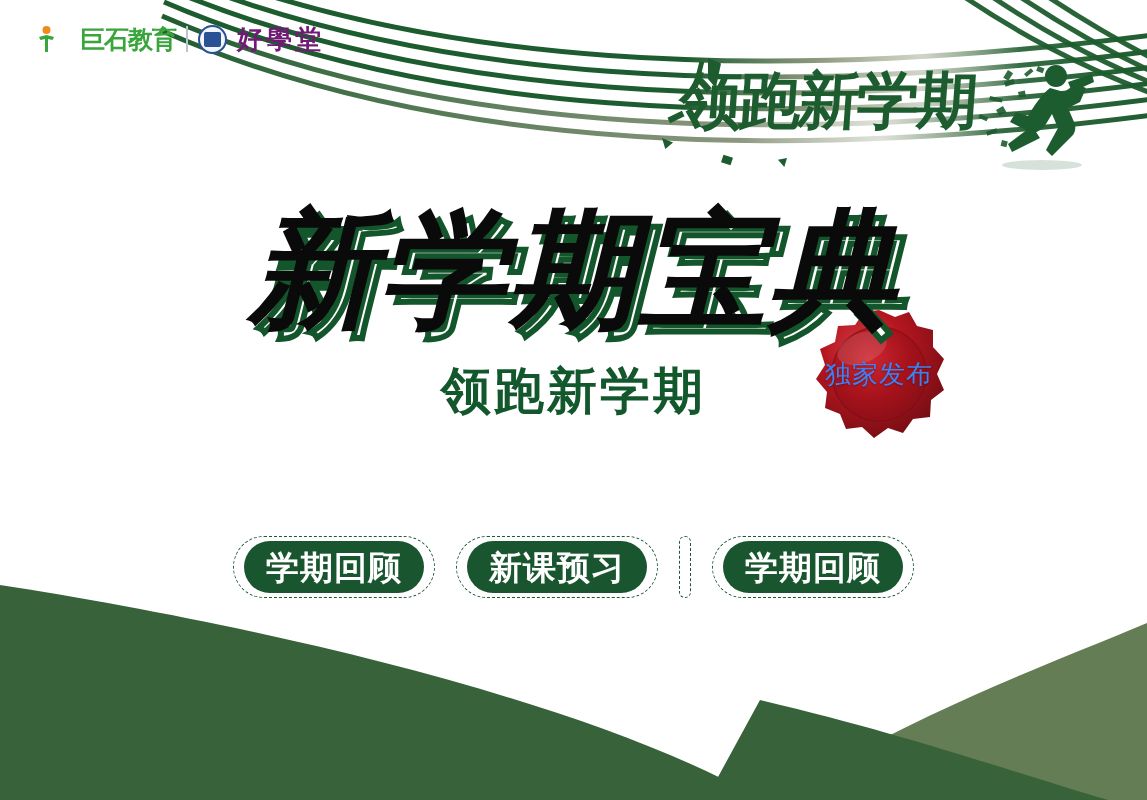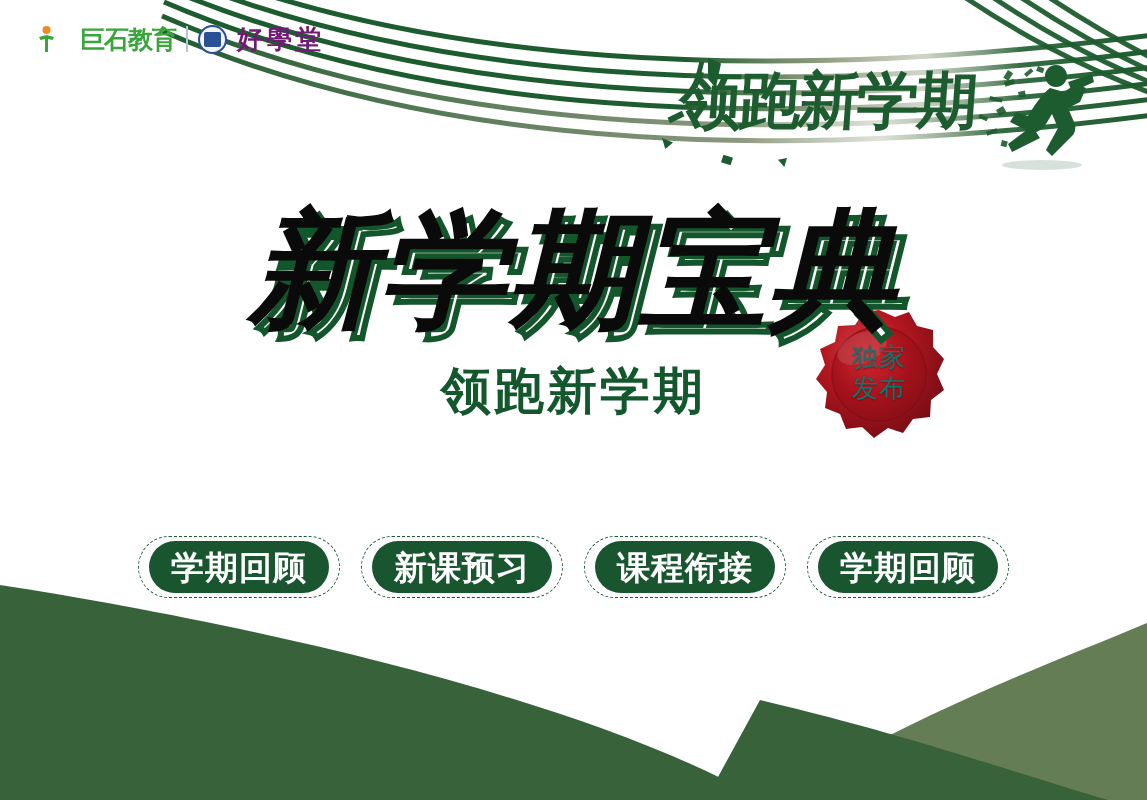--- a/index.html
+++ b/index.html
@@ -138,29 +138,29 @@
 
   
   #wax-seal{
     position:absolute;
     left:812px; top:308px;
     width:134px; height:134px;
   }
   #wax-seal .seal-text{
     position:absolute;
     left:0; top:0; right:0; bottom:0;
-    display:flex;flex-direction:column;
+    display:flex;flex-direction:row;
     align-items:center;justify-content:center;
-    color:#0f766e;
+    color:#3b82f6;
     font-size:26px;
     font-weight:normal;
     line-height:1.18;
     letter-spacing:1px;
     text-shadow:0 1px 2px rgba(80,0,0,.5);
-    font-family:Liberation Mono, monospace;
+    font-family:Liberation Serif, serif;
   }
 
   
   #tags{
     position:absolute;
     left:0; top:536px;
     width:1147px;
     display:flex;
     justify-content:center;
     gap:21px;
@@ -333,23 +333,20 @@
       </span>
     </div>
     <div class="tag">
       <span class="dash"></span>
       <span class="body">
         <span class="label">新课预习</span>
       </span>
     </div>
     <div class="tag">
       <span class="dash"></span>
-      <span class="body">
-        <span class="label">课程衔接</span>
-      </span>
     </div>
     <div class="tag">
       <span class="dash"></span>
       <span class="body">
         <span class="label">学期回顾</span>
       </span>
     </div>
   </div>
 
   <svg id="hills" viewBox="0 0 1147 240" preserveAspectRatio="none" aria-hidden="true">

